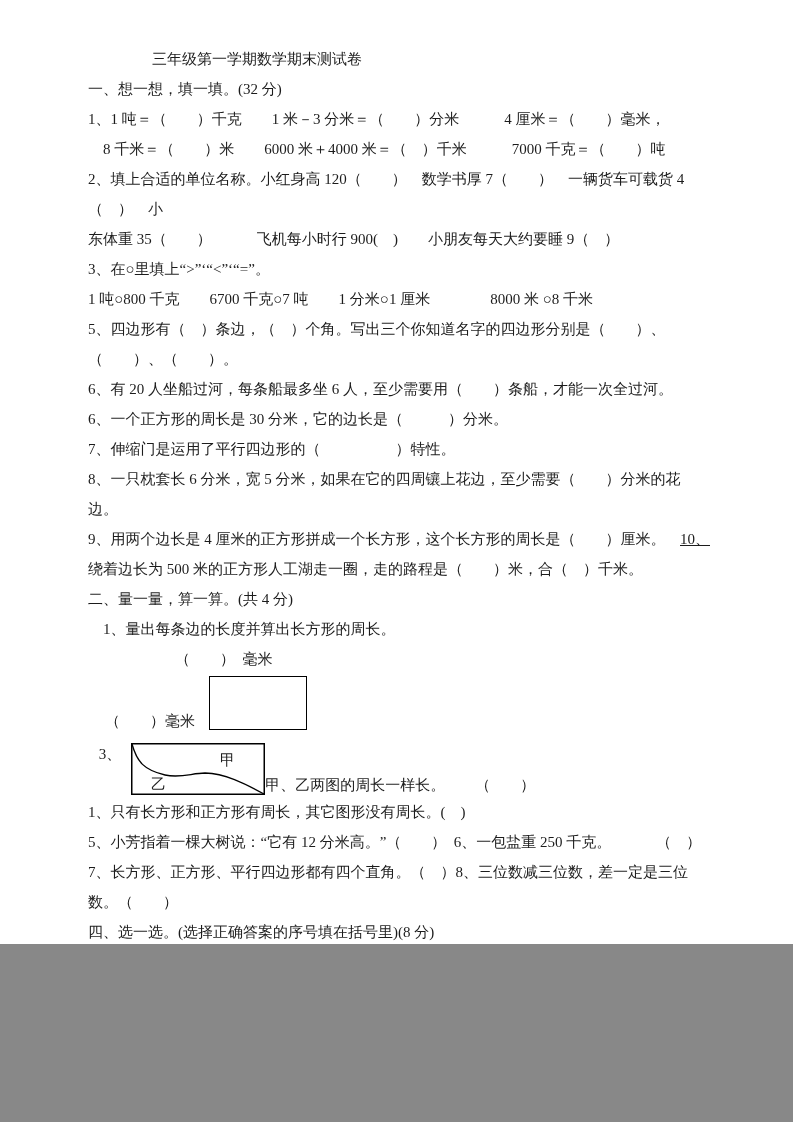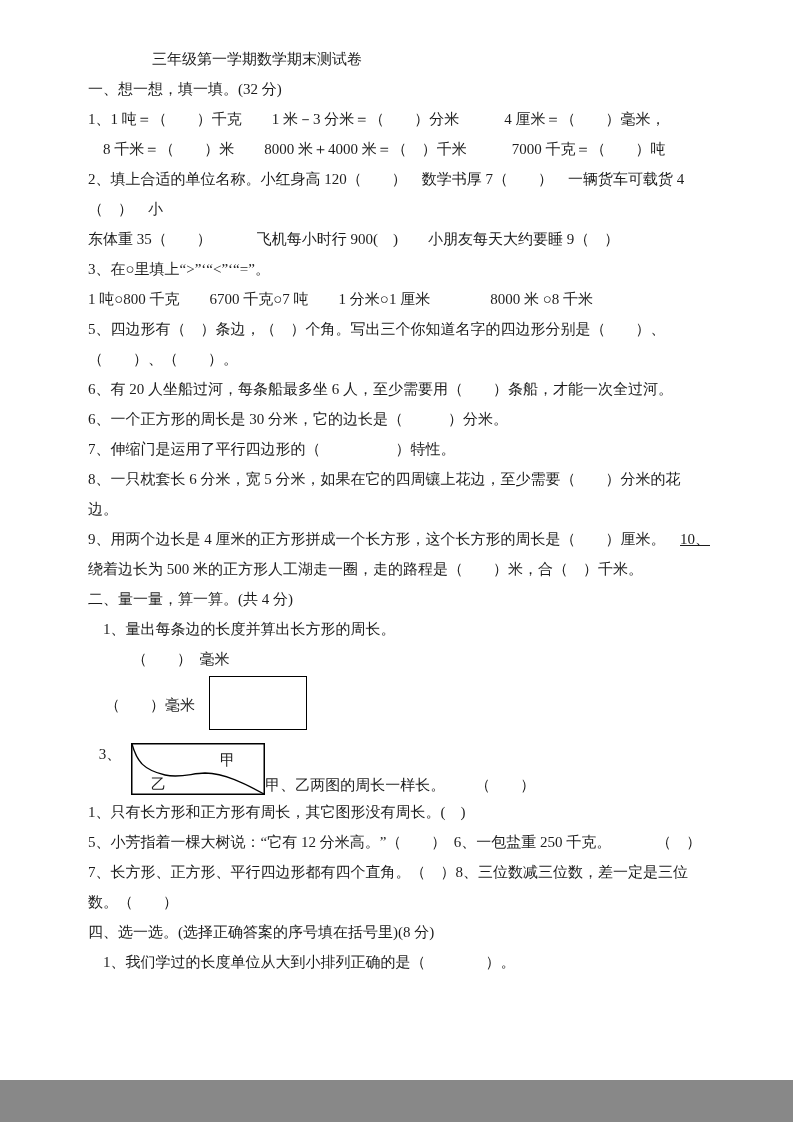--- a/index.html
+++ b/index.html
@@ -1,34 +1,34 @@
 <!DOCTYPE html>
 <html><head>
 <meta charset="utf-8">
 <style>
   html,body{margin:0;padding:0;background:#888;}
   .page{
-    width:793px;height:1080px;background:#ffffff;
+    width:793px;height:944px;background:#ffffff;
     box-sizing:border-box;
     padding:44px 83px 30px 88px;
     font-family:"Liberation Serif","DejaVu Serif",serif;
     font-size:15px;color:#1c1c1c;
     position:relative;overflow:hidden;
     margin:0 auto;
   }
   .line{
     line-height:30px;
     white-space:pre-wrap;
     min-height:30px;
   }
   .title-line{margin-left:64px;}
   .tail-right{float:right;text-decoration:underline;}
   
-  .rect-top-label{margin-left:44px;}
-  .measure-row{display:flex;align-items:center;margin-left:17px;}
+  .rect-top-label{margin-left:87px;}
+  .measure-row{display:flex;align-items:flex-end;margin-left:17px;}
   .measure-left-label{line-height:26px;padding-top:2px;white-space:pre-wrap;}
   .measure-rect{
     width:96px;height:52px;border:1.5px solid #000;
     margin-left:14px;margin-top:2px;margin-bottom:4px;
     background:#fff;
   }
   
   .judge-row{display:flex;align-items:flex-start;margin-top:9px;margin-bottom:2px;margin-left:7px;}
   .judge-num{line-height:22px;white-space:pre-wrap;}
   .judge-fig{margin-left:10px;flex:0 0 auto;}
@@ -37,21 +37,21 @@
 </style>
 </head>
 <body>
 
 <div class="page">
 
   <div class="line title-line">三年级第一学期数学期末测试卷</div>
 
   <div class="line">一、想一想，填一填。(32 分)</div>
   <div class="line">1、1 吨＝（　　）千克　　1 米－3 分米＝（　　）分米　　　4 厘米＝（　　）毫米，</div>
-  <div class="line">　8 千米＝（　　）米　　8000 米＋4000 米＝（　）千米　　　7000 千克＝（　　）吨</div>
+  <div class="line">　8 千米＝（　　）米　　6000 米＋4000 米＝（　）千米　　　7000 千克＝（　　）吨</div>
   <div class="line">2、填上合适的单位名称。小红身高 120（　　）　数学书厚 7（　　）　一辆货车可载货 4（　）　小</div>
   <div class="line">东体重 35（　　）　　　飞机每小时行 900(　)　　小朋友每天大约要睡 9（　）</div>
   <div class="line">3、在○里填上“&gt;”‘“&lt;”‘“=”。</div>
   <div class="line">1 吨○800 千克　　6700 千克○7 吨　　1 分米○1 厘米　　　　8000 米 ○8 千米</div>
   <div class="line">5、四边形有（　）条边，（　）个角。写出三个你知道名字的四边形分别是（　　）、（　　）、（　　）。</div>
   <div class="line">6、有 20 人坐船过河，每条船最多坐 6 人，至少需要用（　　）条船，才能一次全过河。</div>
   <div class="line">6、一个正方形的周长是 30 分米，它的边长是（　　　）分米。</div>
   <div class="line">7、伸缩门是运用了平行四边形的（　　　　　）特性。</div>
   <div class="line">8、一只枕套长 6 分米，宽 5 分米，如果在它的四周镶上花边，至少需要（　　）分米的花边。</div>
   <div class="line"><span>9、用两个边长是 4 厘米的正方形拼成一个长方形，这个长方形的周长是（　　）厘米。</span><span class="tail-right">10、</span></div>

